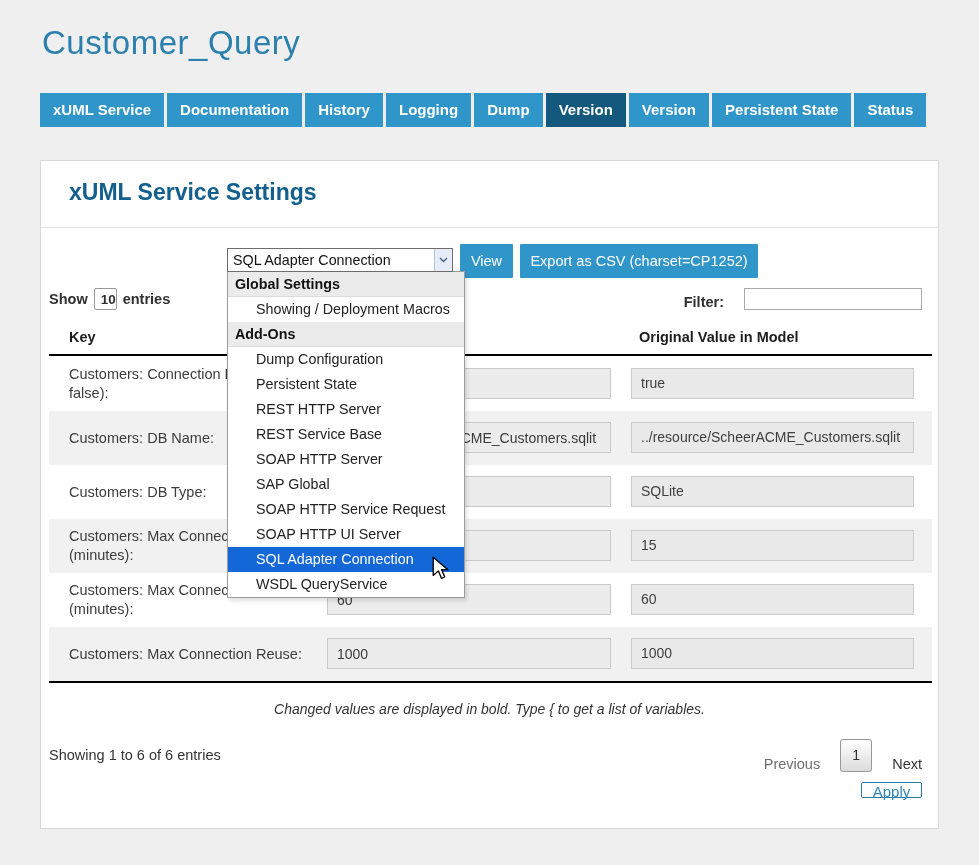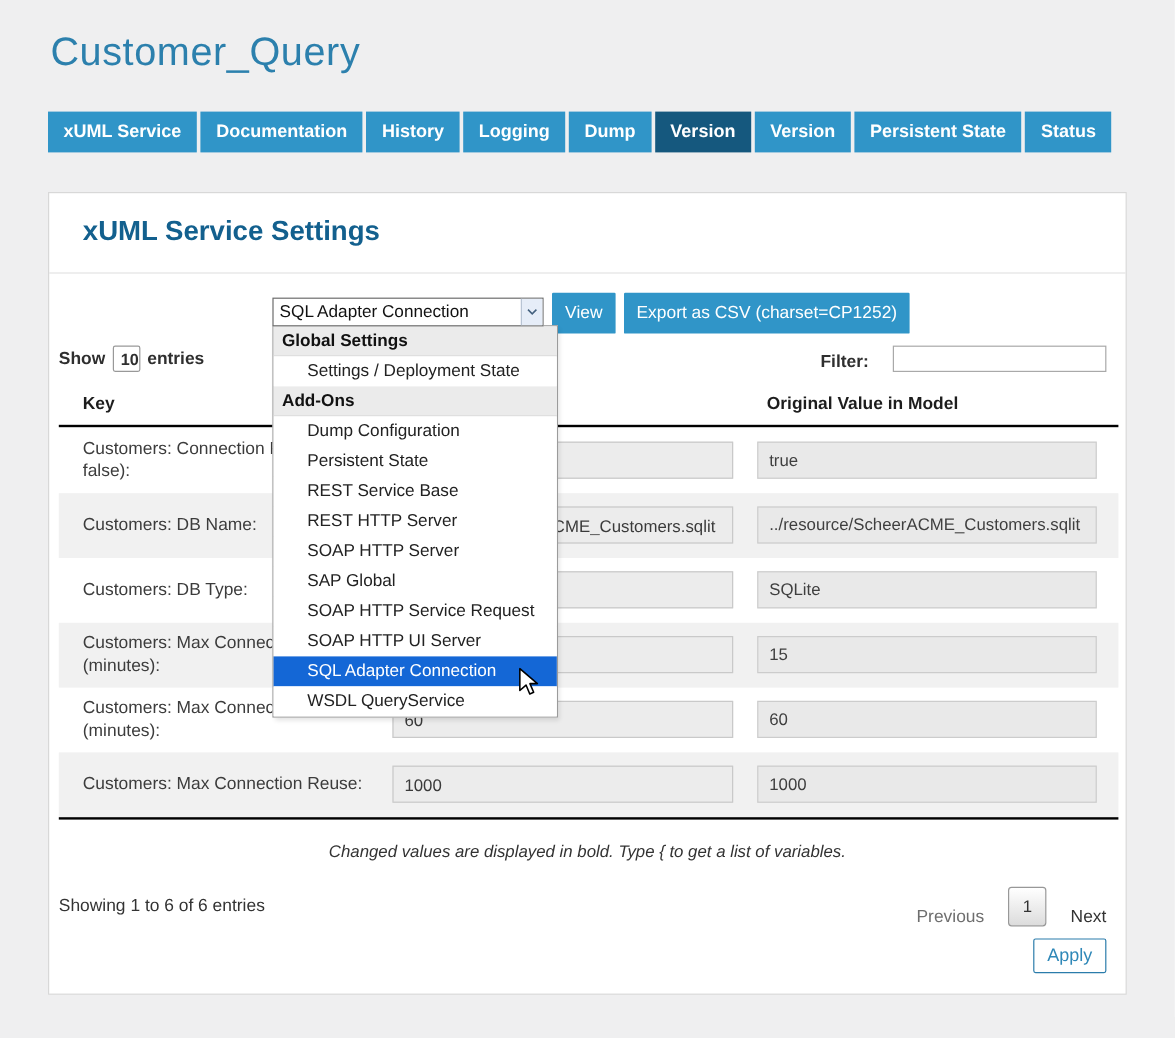--- a/index.html
+++ b/index.html
@@ -93,21 +93,21 @@
   .showing { position: absolute; left: 8px; top: 8px; font-size: 14.5px; color: #333; }
   .pager { position: absolute; right: 16px; top: 0; display: flex; align-items: flex-end; gap: 20px; }
   .pg-prev { font-size: 14.5px; color: #6e6e6e; cursor: default; }
   .pg-next { font-size: 14.5px; color: #333; cursor: pointer; }
   .pg-page {
     width: 32px; height: 33px; border: 1px solid #989898; border-radius: 3px;
     background: linear-gradient(#ffffff, #dcdcdc); text-align: center; line-height: 31px;
     font-size: 14px; color: #333; cursor: pointer;
   }
   .apply-btn {
-    position: absolute; right: 16px; top: 621px; width: 61px; height: 29px;
+    position: absolute; right: 16px; top: 621px; width: 61px; height: 16px;
     background: #fff; border: 1px solid #2b7cab; border-radius: 2px;
     color: #2f88b8; font-size: 15px; font-family: "Liberation Sans", sans-serif; cursor: pointer;
   }
 
   
   .native-select {
     position: absolute; left: 227px; top: 248px; width: 226px; height: 24px; z-index: 51;
     background: #fff; border: 1px solid #6d6d6d; display: flex; align-items: center; cursor: pointer;
   }
   .native-select .sel-text { flex: 1; font-size: 14.3px; color: #111; padding-left: 5px; white-space: nowrap; overflow: hidden; }
@@ -236,26 +236,26 @@
     <span class="sel-text">SQL Adapter Connection</span>
     <span class="sel-arrow">
       <svg width="9" height="6" viewBox="0 0 9 6">
           <polyline points="1,1 4.5,4.5 8,1" fill="none" stroke="#44617f" stroke-width="1.3"></polyline>
         </svg>
     </span>
   </div>
 
   <div class="dropdown">
     <div class="dd-group">Global Settings</div>
-    <div class="dd-item">Settings / Deployment State</div>
+    <div class="dd-item">Showing / Deployment Macros</div>
     <div class="dd-group">Add-Ons</div>
     <div class="dd-item">Dump Configuration</div>
     <div class="dd-item">Persistent State</div>
+    <div class="dd-item">REST HTTP Server</div>
     <div class="dd-item">REST Service Base</div>
-    <div class="dd-item">REST HTTP Server</div>
     <div class="dd-item">SOAP HTTP Server</div>
     <div class="dd-item">SAP Global</div>
     <div class="dd-item">SOAP HTTP Service Request</div>
     <div class="dd-item">SOAP HTTP UI Server</div>
     <div class="dd-item selected">SQL Adapter Connection</div>
     <div class="dd-item">WSDL QueryService</div>
   </div>
 
   <svg class="cursor-icon" width="22" height="24" viewBox="0 0 15 20">
     <path d="M1,1 L1,16.2 L5.3,12.4 L7.9,18.6 L10.6,17.4 L8,11.4 L13.2,11.4 Z" fill="#ffffff" stroke="#000000" stroke-width="1.1" stroke-linejoin="round"></path>

